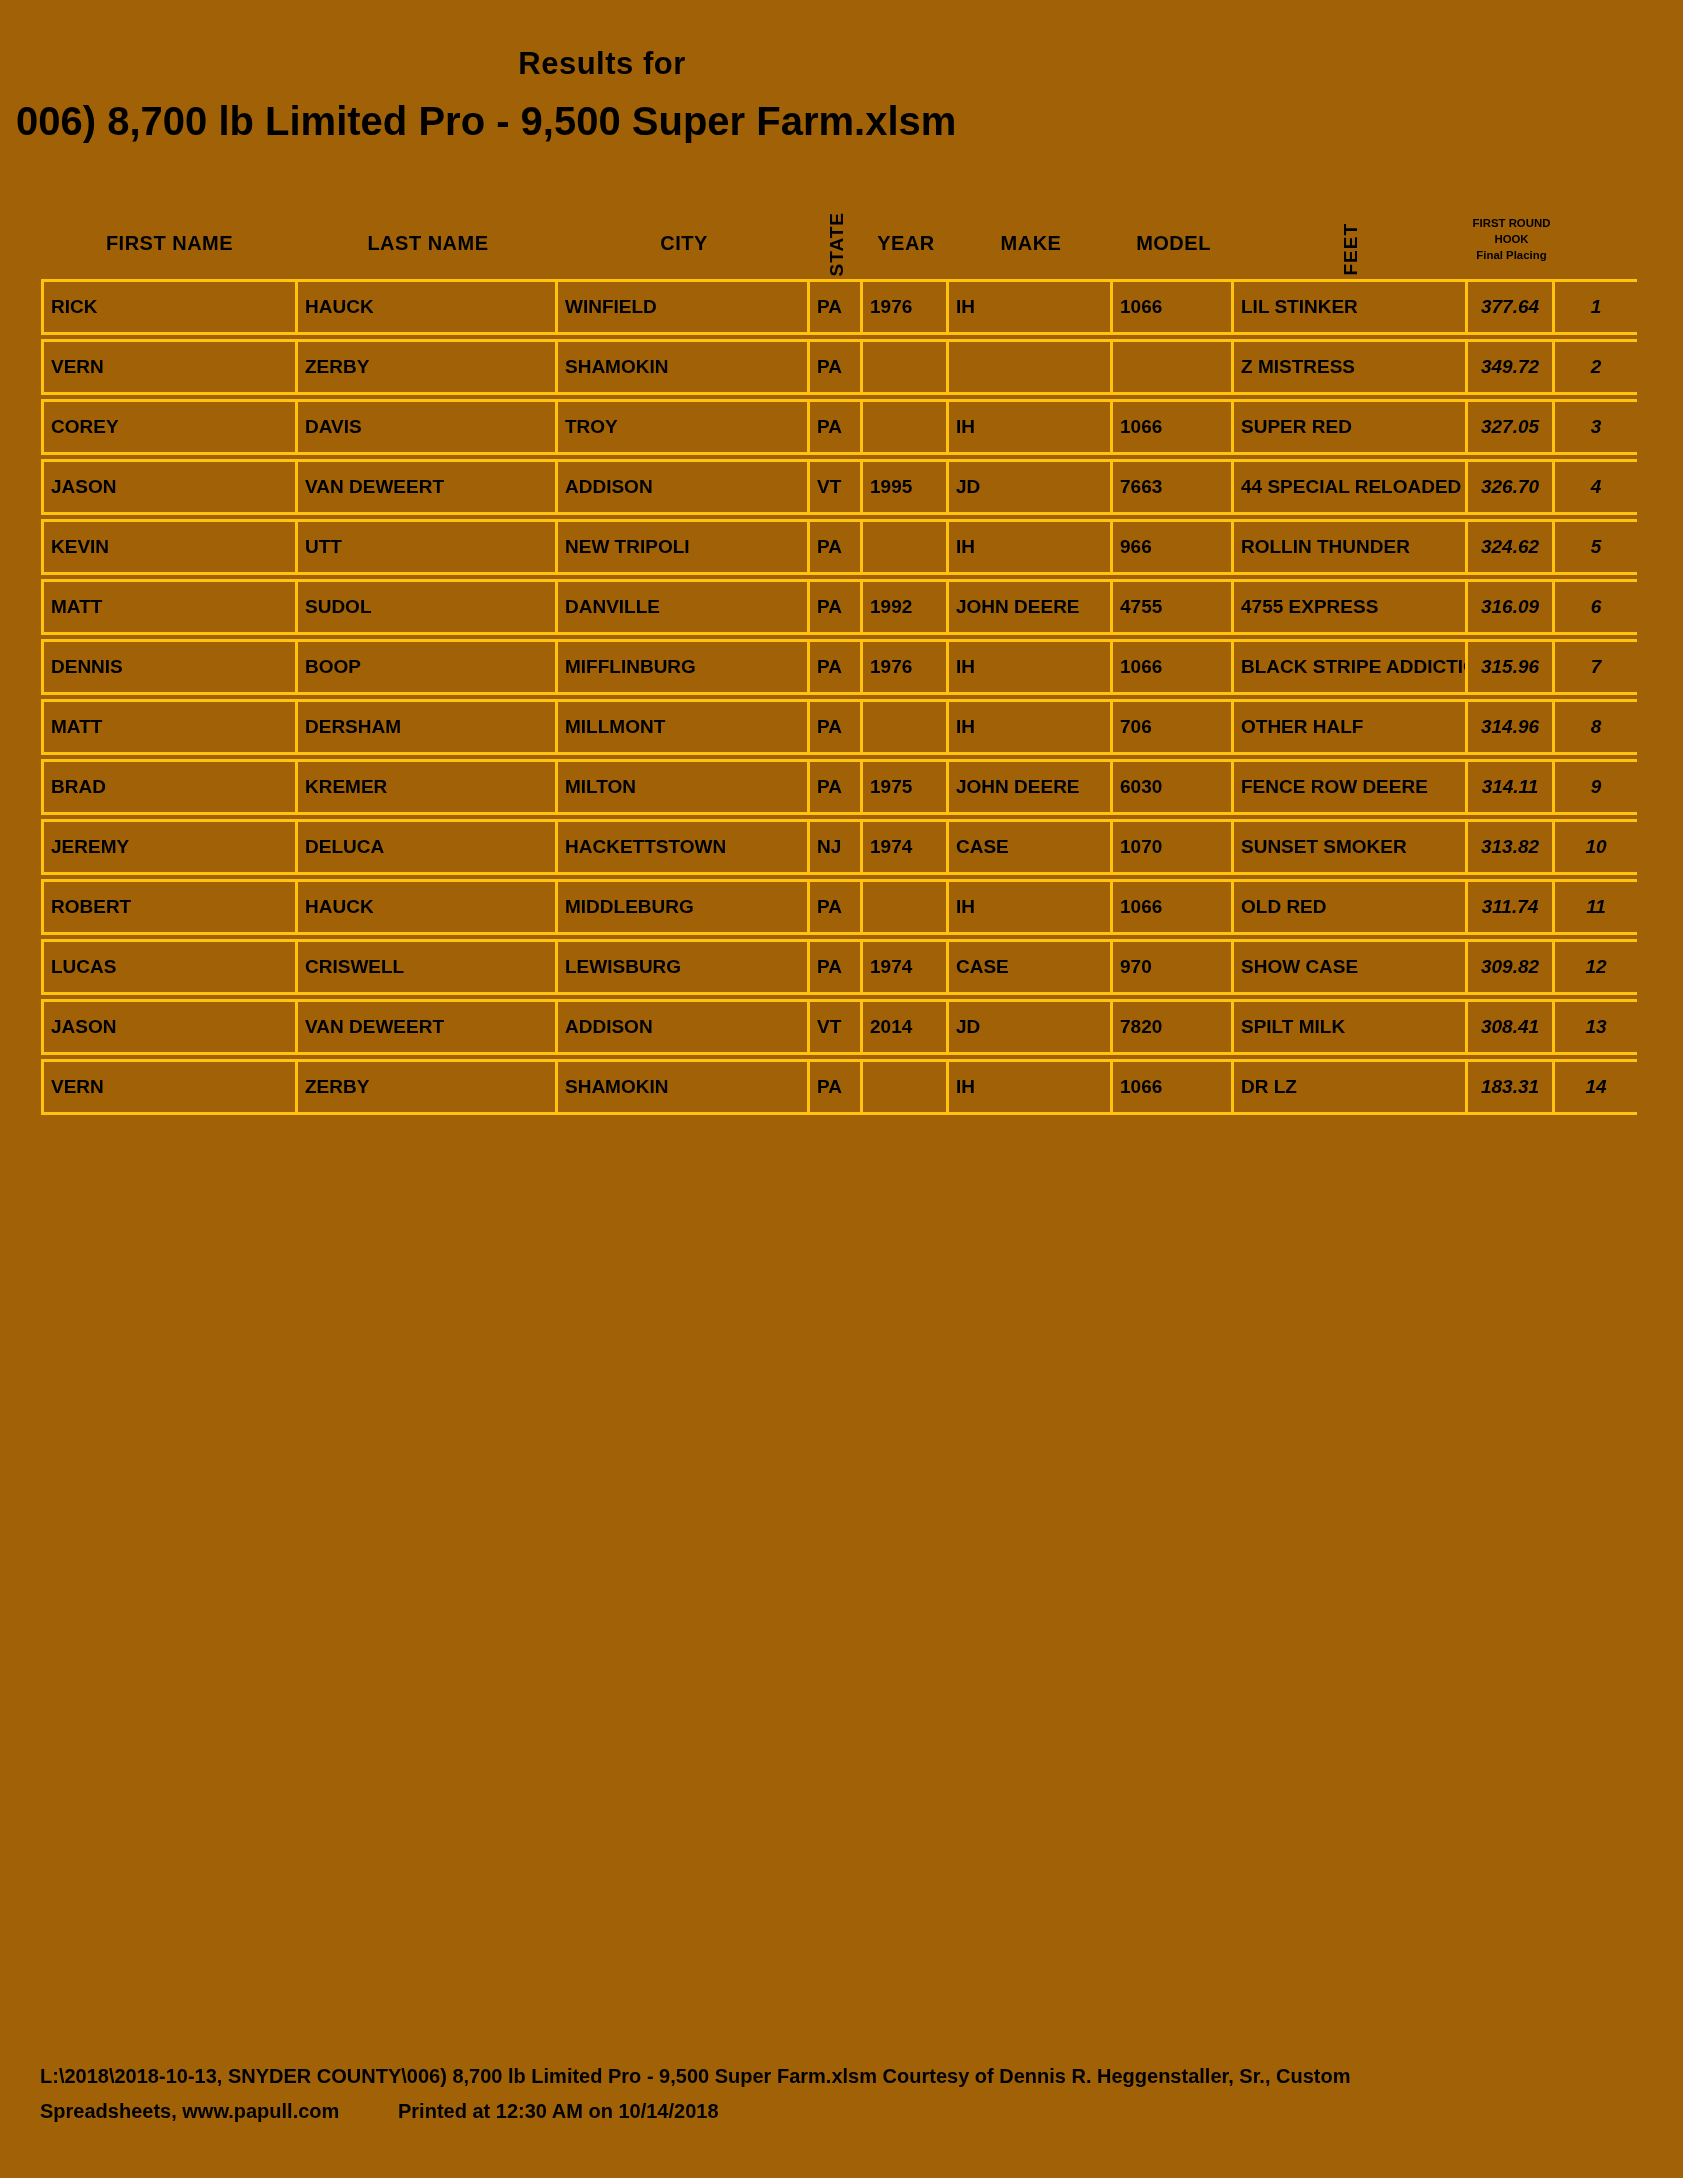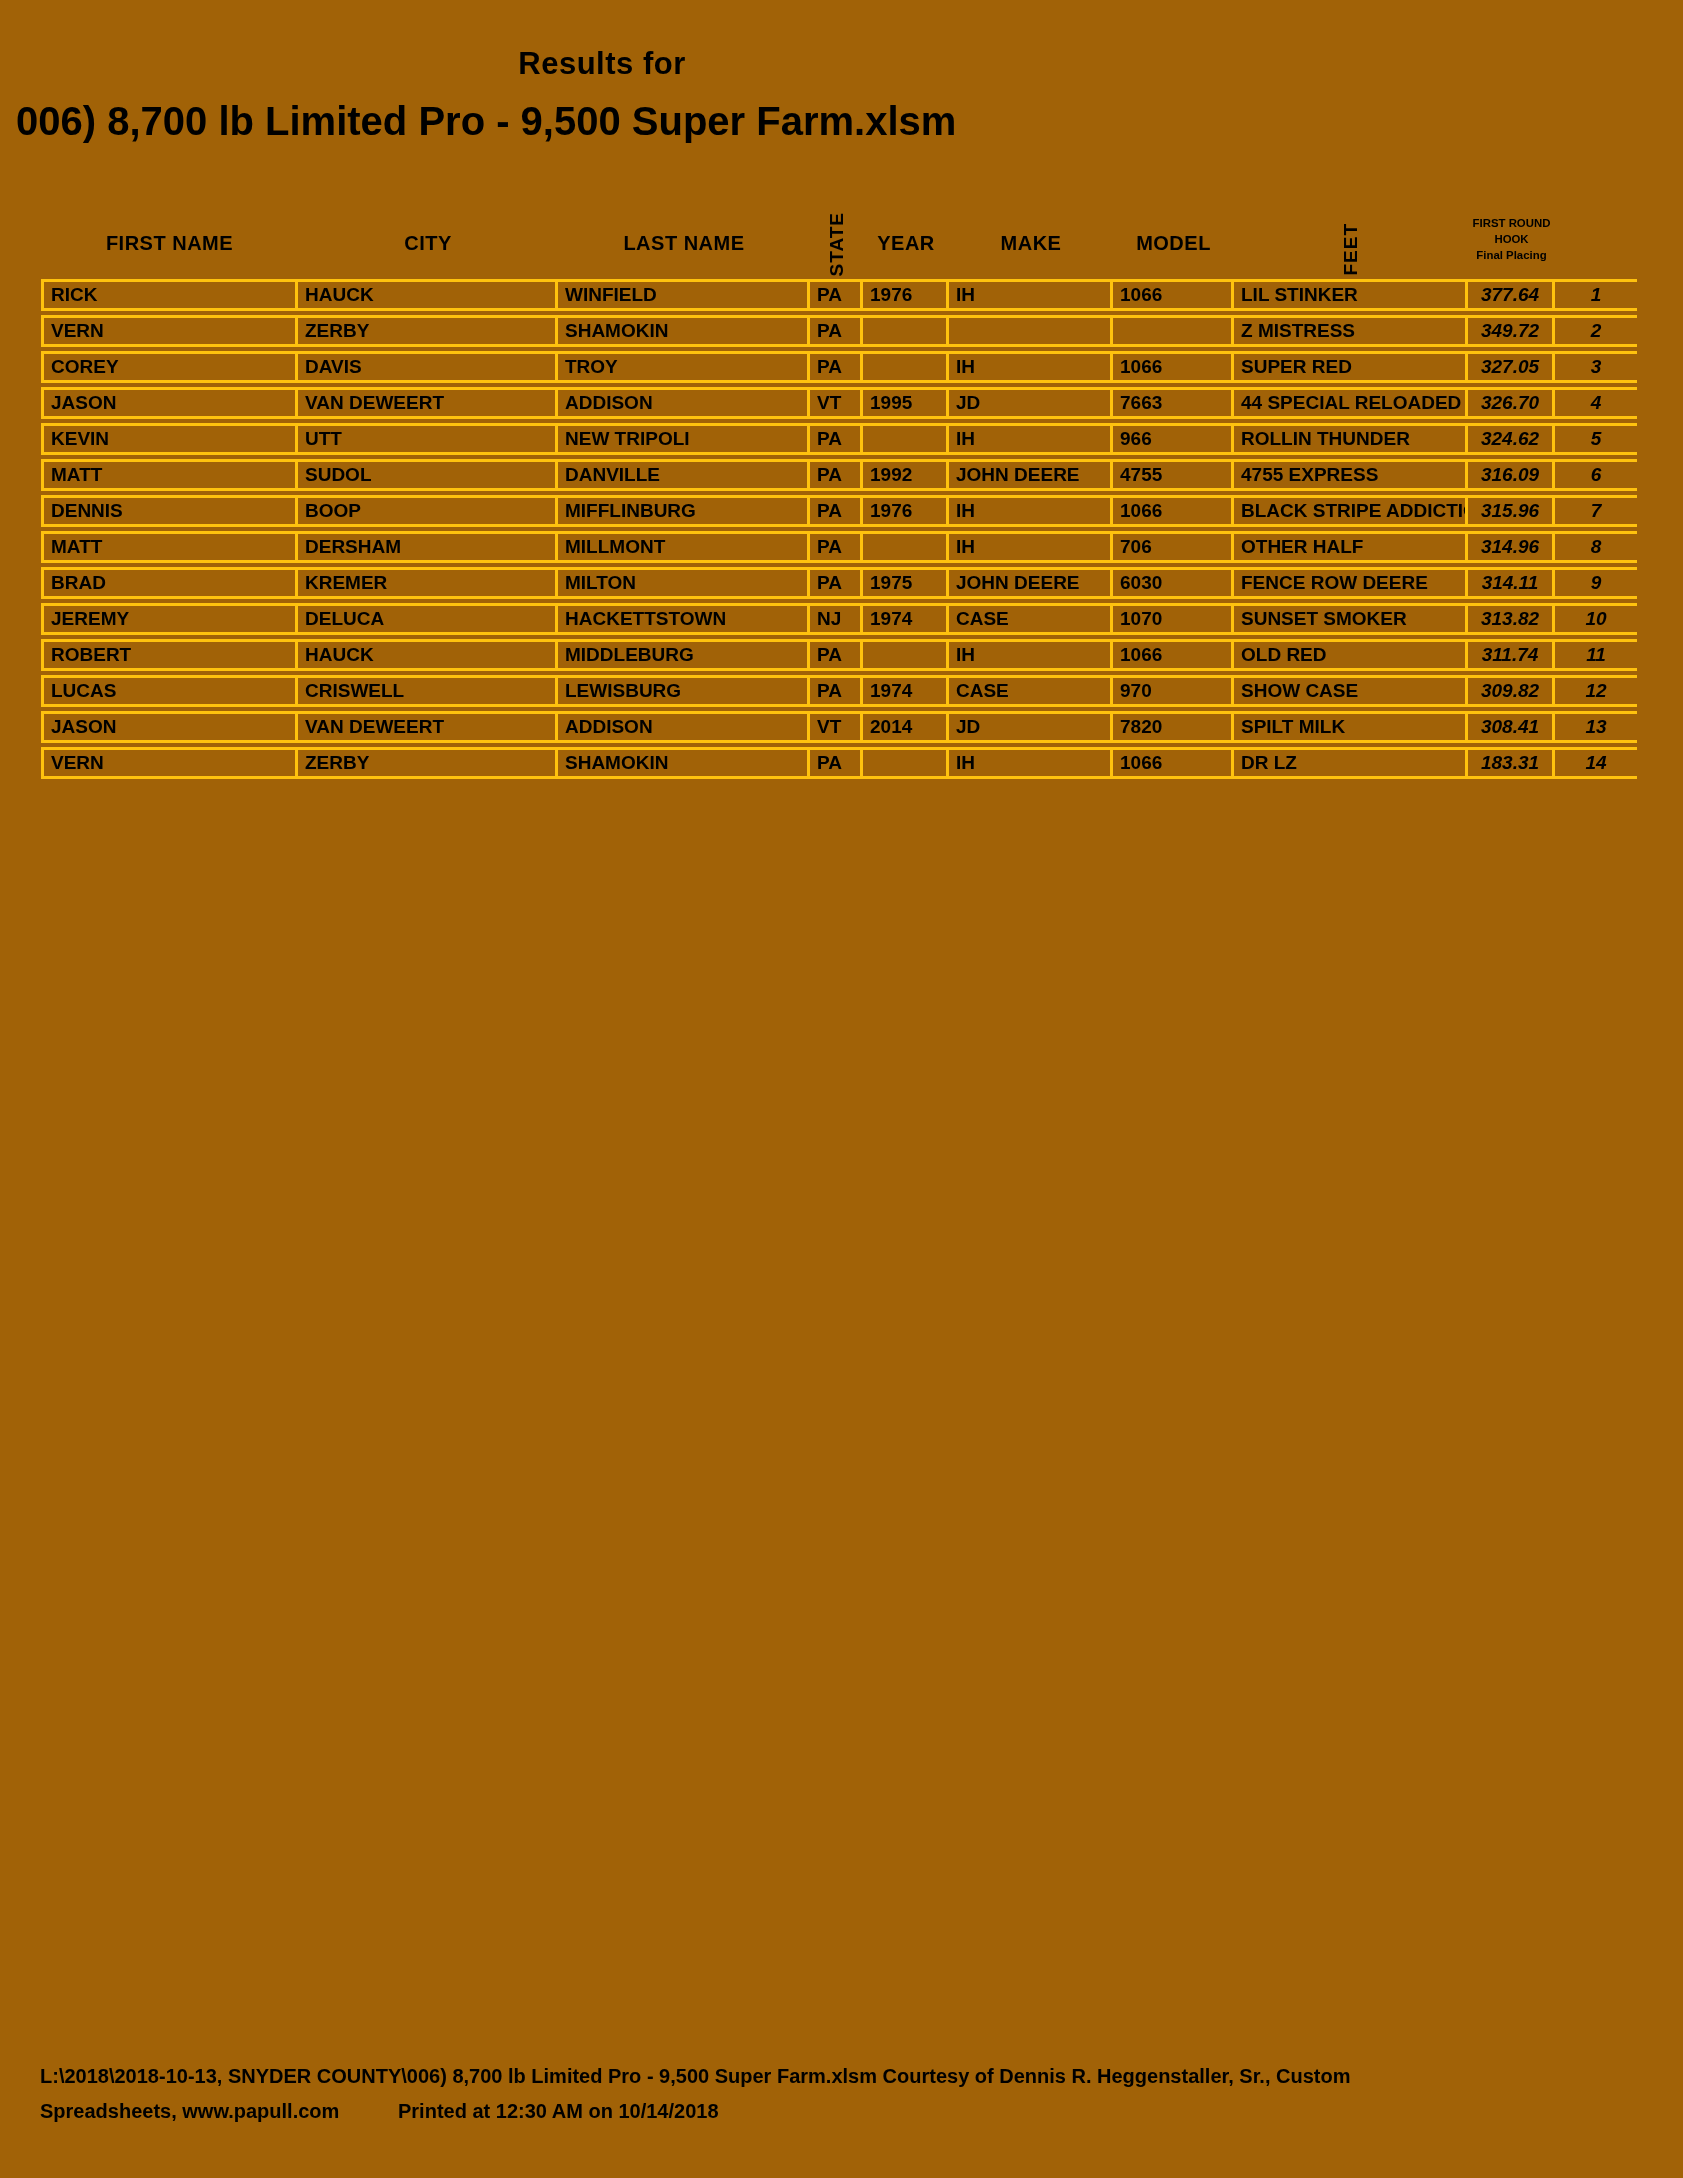--- a/index.html
+++ b/index.html
@@ -35,21 +35,21 @@
   .hcell.rotwrap { align-items:flex-end; padding:0 0 3px 0; }
   .vert {
     writing-mode:vertical-rl; transform:rotate(180deg);
     font-size:19px; letter-spacing:1px;
   }
   .hook {
     display:flex; flex-direction:column; align-items:center; justify-content:flex-end;
     font-size:11.4px; line-height:16px; text-align:left;
     padding:0 0 16px 0;
   }
-  .row { height:32px; margin-bottom:4px; }
+  .row { height:56px; margin-bottom:4px; }
   .cell {
     border:3px solid var(--gold);
     border-left:none;
     display:flex; align-items:center;
     padding-left:7px;
     font-size:19px;
     white-space:nowrap; overflow:hidden;
   }
   .row .cell:first-child { border-left:3px solid var(--gold); }
   .row .cell:last-child  { border-right:none; }
@@ -68,22 +68,22 @@
 <body>
 
 <div class="page" style="--gold: #FFC20E;">
 
   <div class="title1">Results for</div>
   <div class="title2">006) 8,700 lb Limited Pro - 9,500 Super Farm.xlsm</div>
 
   <div class="tbl">
     <div class="grid hdr">
       <div class="hcell">FIRST NAME</div>
+      <div class="hcell">LAST NAME</div>
       <div class="hcell">CITY</div>
-      <div class="hcell">LAST NAME</div>
       <div class="hcell rotwrap">
         <span class="vert">STATE</span>
       </div>
       <div class="hcell">YEAR</div>
       <div class="hcell">MAKE</div>
       <div class="hcell">MODEL</div>
       <div class="hcell rotwrap">
         <span class="vert">FEET</span>
       </div>
       <div class="hook">

